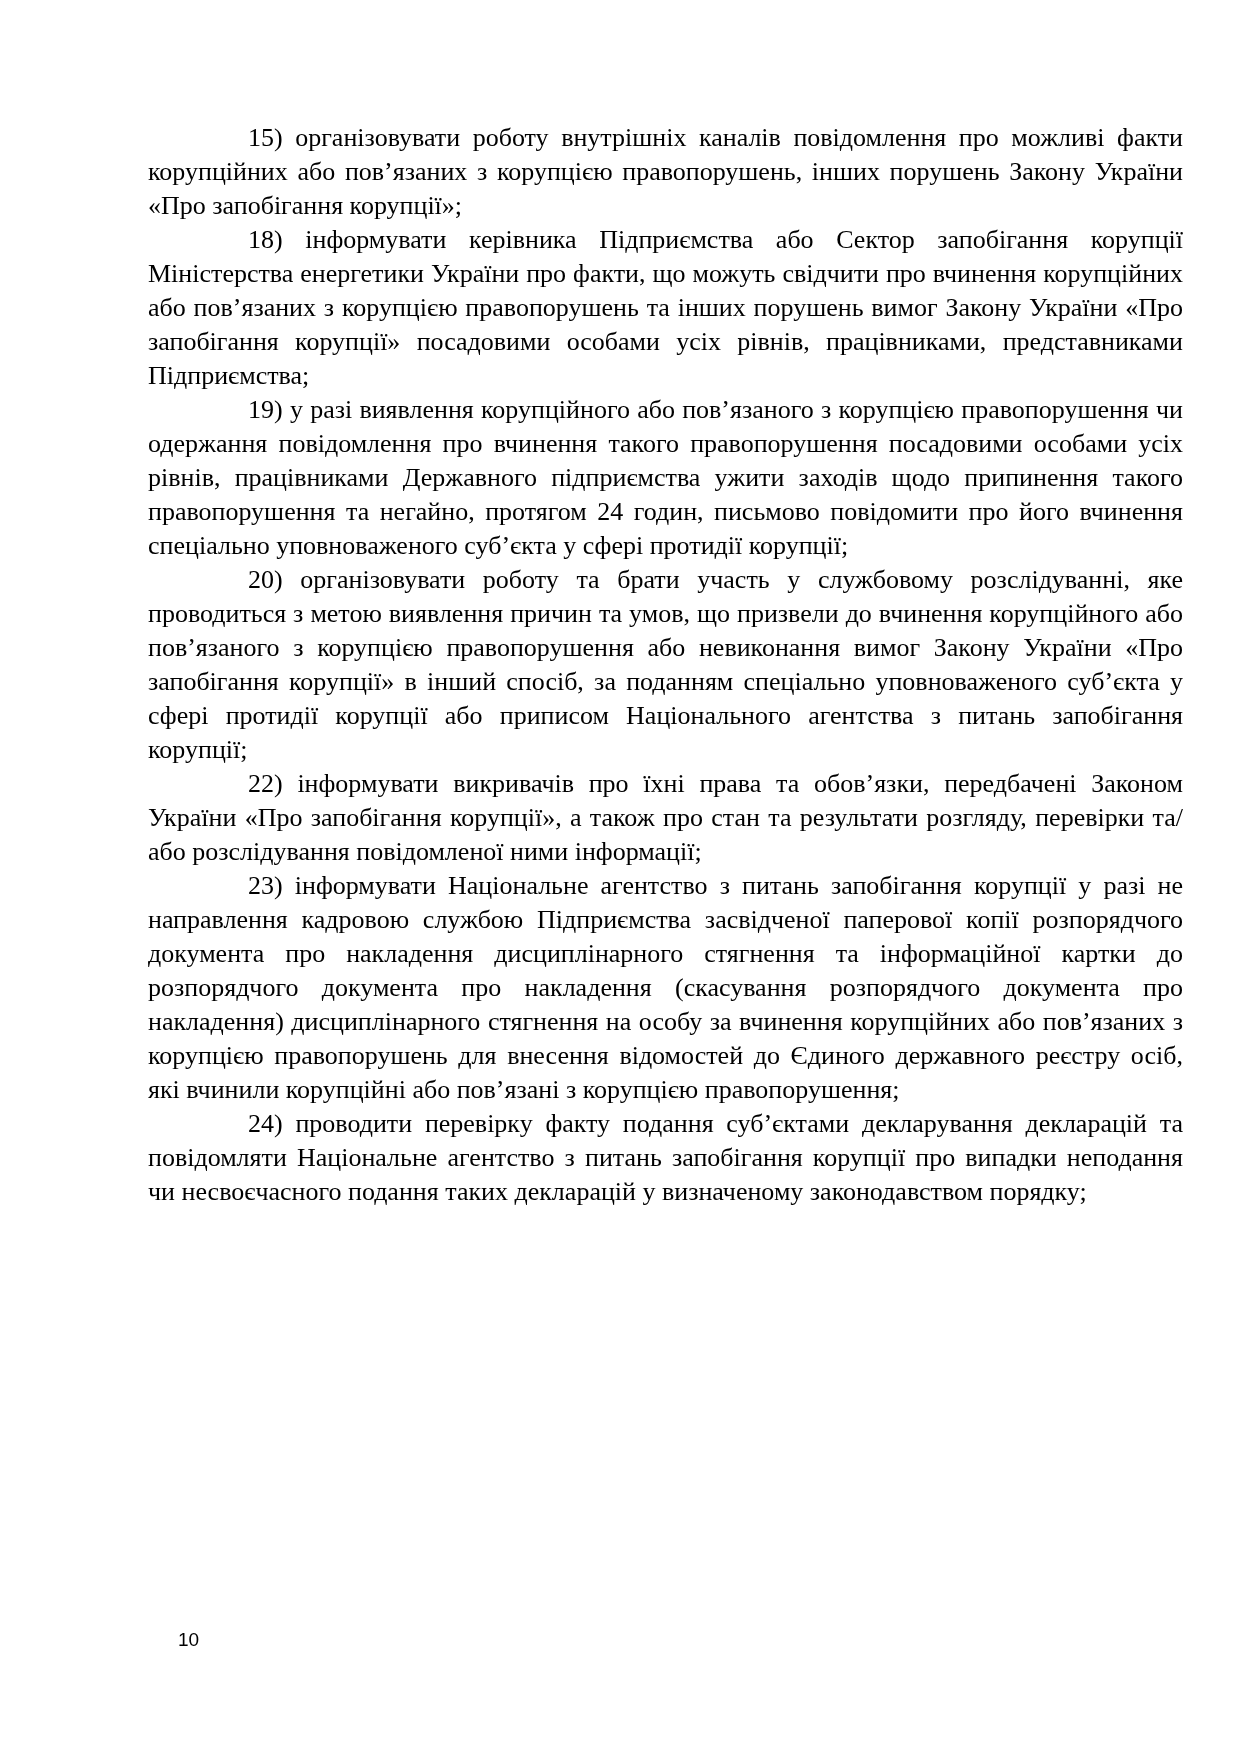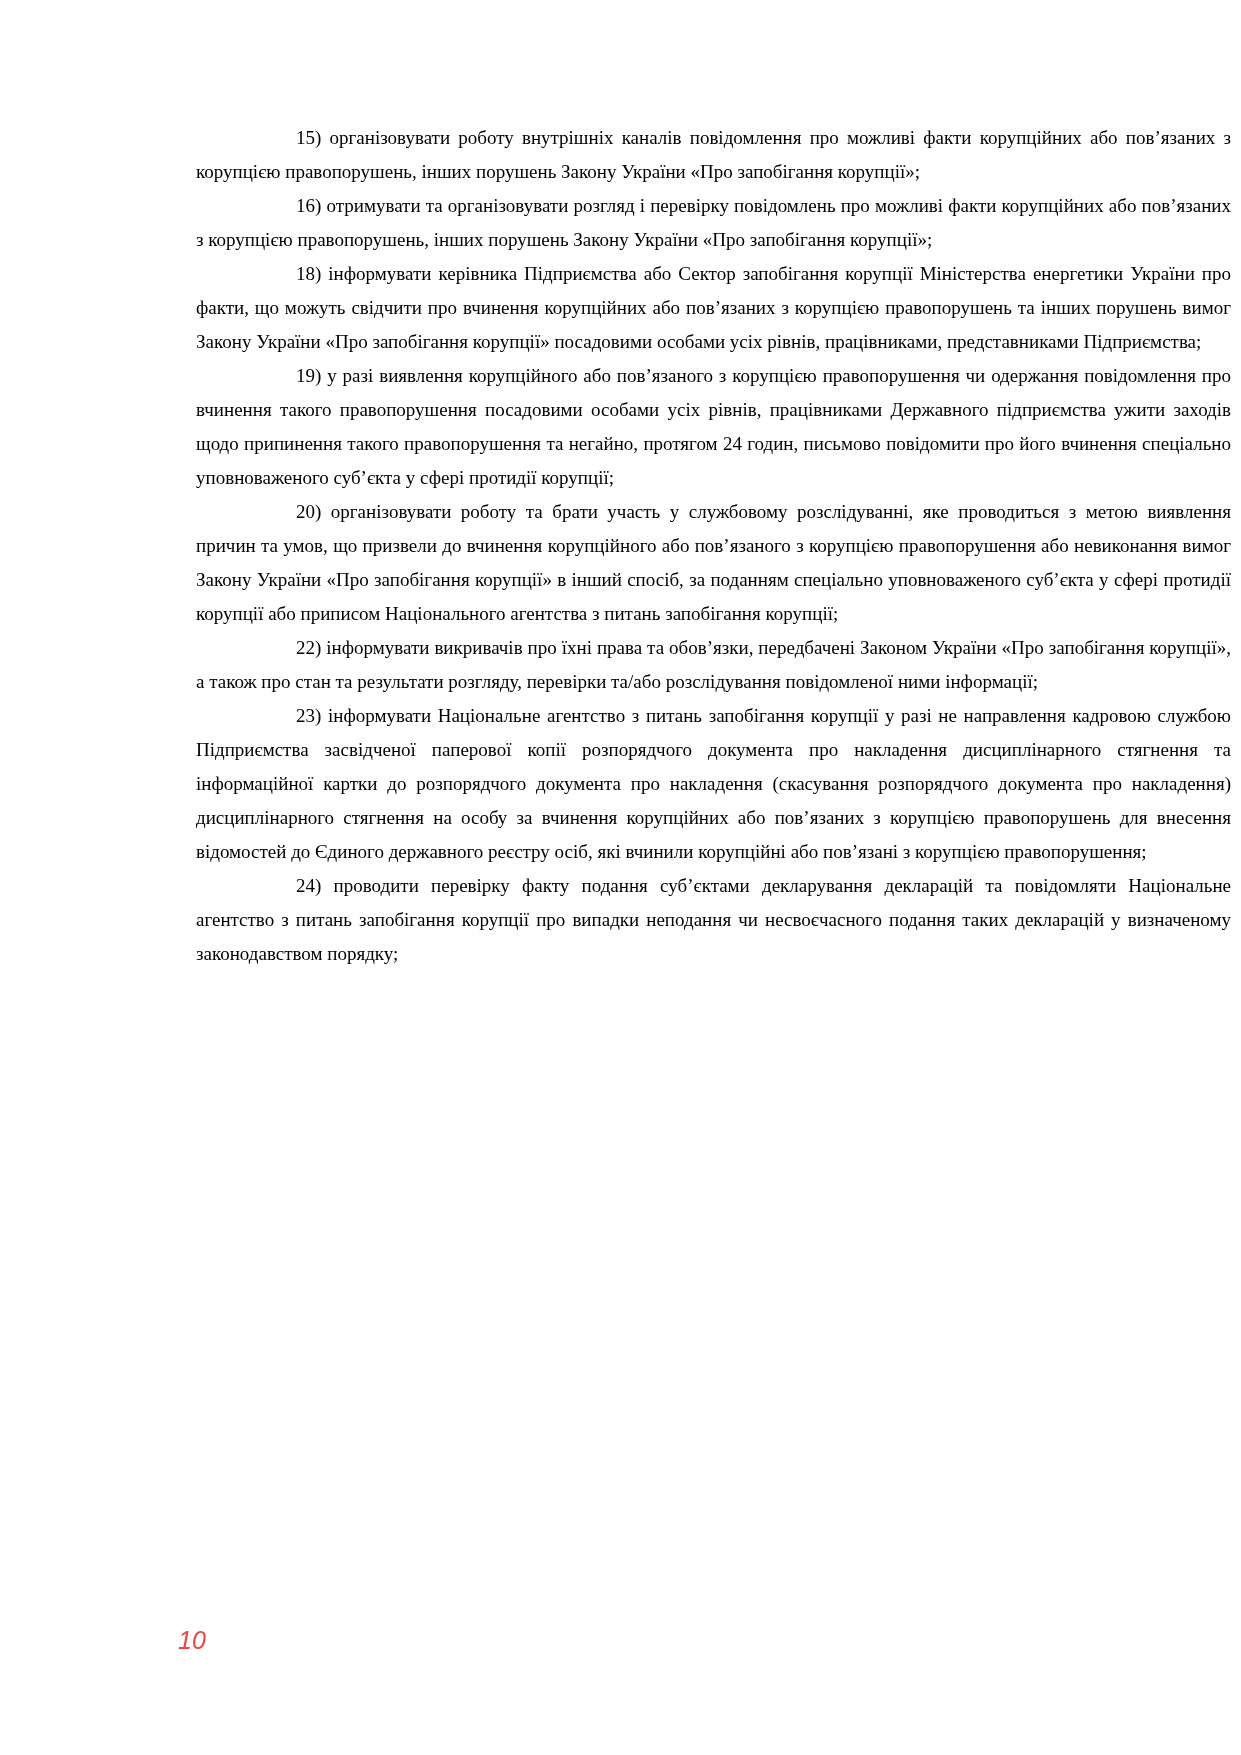--- a/index.html
+++ b/index.html
@@ -13,49 +13,46 @@
     height: 1755px;
     background: #ffffff;
     overflow: hidden;
   }
   .content {
     position: absolute;
     left: 148px;
     top: 121px;
     width: 1035px;
     font-family: "Liberation Serif", "DejaVu Serif", serif;
-    font-size: 19px;
+    font-size: 26px;
     line-height: 34px;
     color: #000000;
     text-align: justify;
-    margin-left: 48px;
   }
   .content p {
     margin: 0;
     padding: 0;
     text-indent: 100px;
   }
   .page-number {
     position: absolute;
     left: 178px;
     top: 1626px;
     font-family: "Liberation Sans", "DejaVu Sans", sans-serif;
-    font-size: 25px;
+    font-size: 19px;
     line-height: 28px;
-    color: #ef4444;
-    font-style: italic;
+    color: #000000;
   }
 </style>
 </head>
 <body>
 
 <div class="page">
   <div class="content">
     <p>15) організовувати роботу внутрішніх каналів повідомлення про можливі факти корупційних або пов’язаних з корупцією правопорушень, інших порушень Закону України «Про запобігання корупції»;</p>
-    <p>16) отримувати та організовувати розгляд і перевірку повідомлень про можливі факти корупційних або пов’язаних з корупцією правопорушень, інших порушень Закону України «Про запобігання корупції»;</p>
     <p>18) інформувати керівника Підприємства або Сектор запобігання корупції Міністерства енергетики України про факти, що можуть свідчити про вчинення корупційних або пов’язаних з корупцією правопорушень та інших порушень вимог Закону України «Про запобігання корупції» посадовими особами усіх рівнів, працівниками, представниками Підприємства;</p>
     <p>19) у разі виявлення корупційного або пов’язаного з корупцією правопорушення чи одержання повідомлення про вчинення такого правопорушення посадовими особами усіх рівнів, працівниками Державного підприємства ужити заходів щодо припинення такого правопорушення та негайно, протягом 24 годин, письмово повідомити про його вчинення спеціально уповноваженого суб’єкта у сфері протидії корупції;</p>
     <p>20) організовувати роботу та брати участь у службовому розслідуванні, яке проводиться з метою виявлення причин та умов, що призвели до вчинення корупційного або пов’язаного з корупцією правопорушення або невиконання вимог Закону України «Про запобігання корупції» в інший спосіб, за поданням спеціально уповноваженого суб’єкта у сфері протидії корупції або приписом Національного агентства з питань запобігання корупції;</p>
     <p>22) інформувати викривачів про їхні права та обов’язки, передбачені Законом України «Про запобігання корупції», а також про стан та результати розгляду, перевірки та/або розслідування повідомленої ними інформації;</p>
     <p>23) інформувати Національне агентство з питань запобігання корупції у разі не направлення кадровою службою Підприємства засвідченої паперової копії розпорядчого документа про накладення дисциплінарного стягнення та інформаційної картки до розпорядчого документа про накладення (скасування розпорядчого документа про накладення) дисциплінарного стягнення на особу за вчинення корупційних або пов’язаних з корупцією правопорушень для внесення відомостей до Єдиного державного реєстру осіб, які вчинили корупційні або пов’язані з корупцією правопорушення;</p>
     <p>24) проводити перевірку факту подання суб’єктами декларування декларацій та повідомляти Національне агентство з питань запобігання корупції про випадки неподання чи несвоєчасного подання таких декларацій у визначеному законодавством порядку;</p>
   </div>
   <div class="page-number">10</div>
 </div>
 

